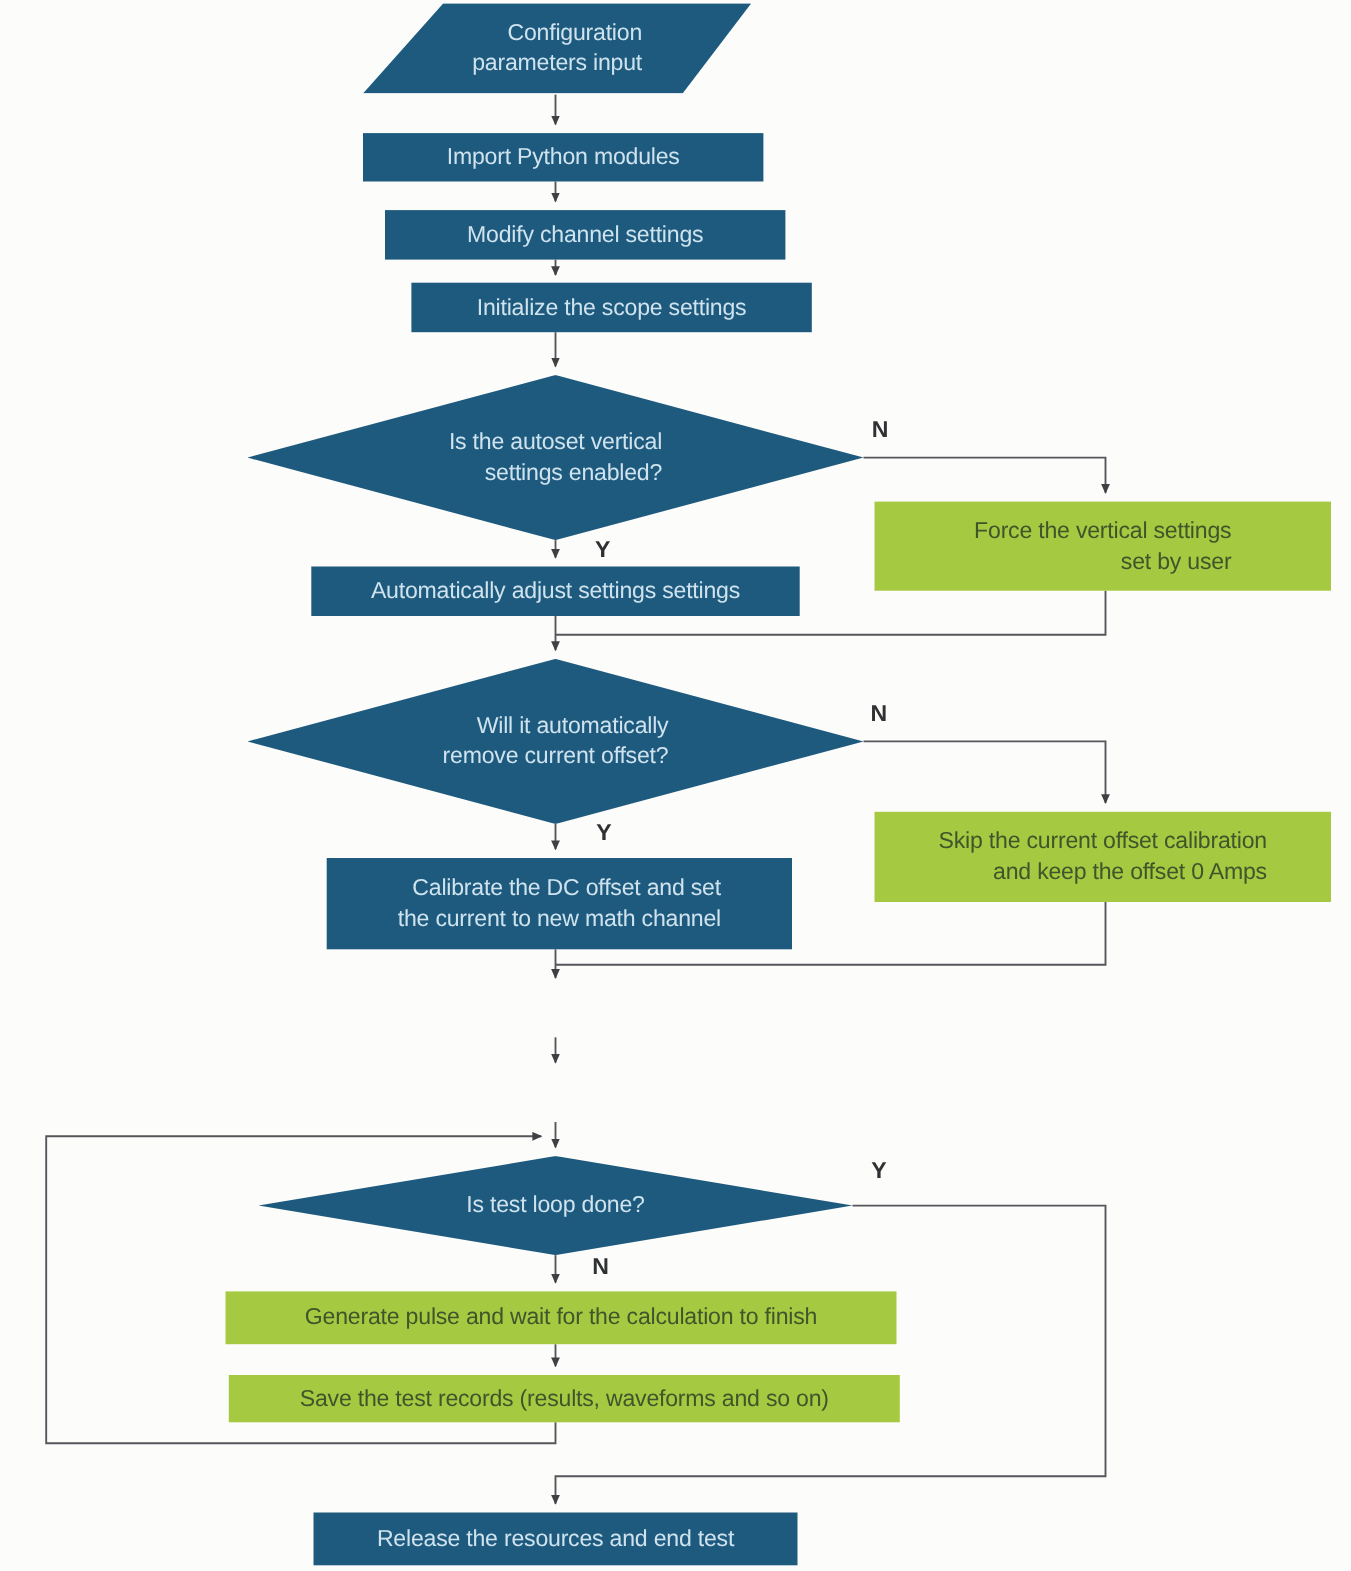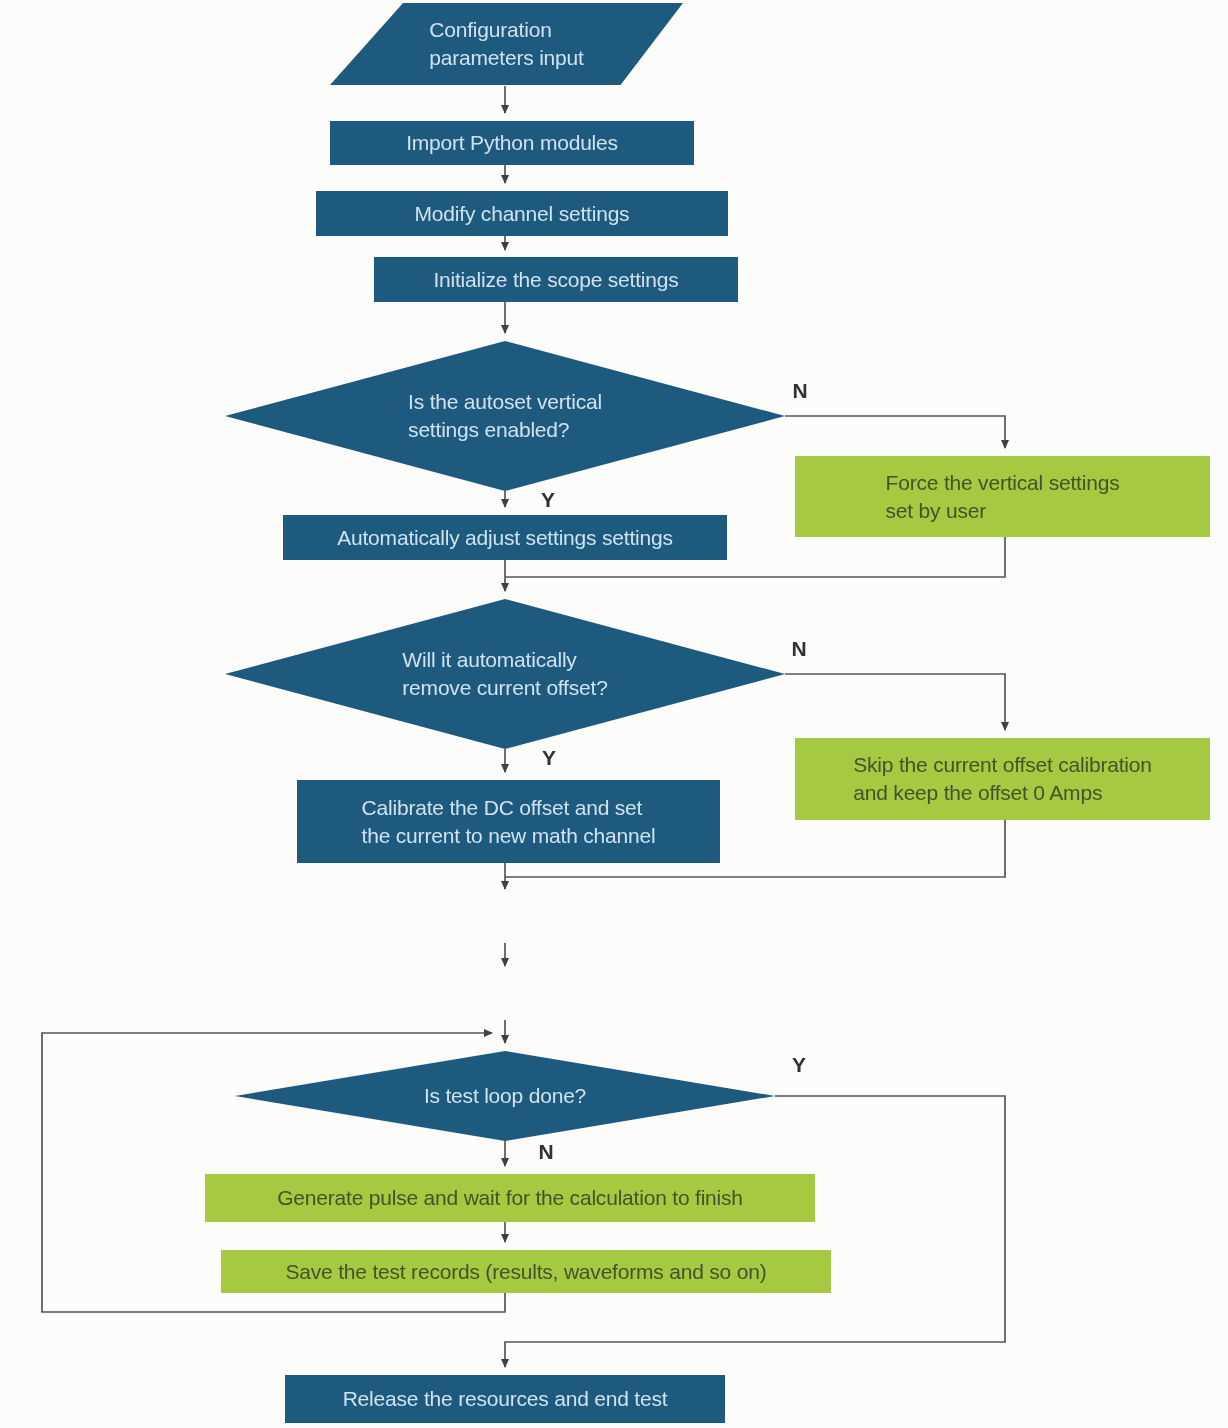--- a/index.html
+++ b/index.html
@@ -28,21 +28,21 @@
   }
   .arrowhead {
     fill: var(--arrow-color, #3f4043);
     stroke: none;
   }
   .node {
     position: absolute;
     display: flex;
     align-items: center;
     justify-content: center;
-    text-align: left;
+    text-align: right;
     white-space: pre-line;
     font-size: 21px;
     line-height: 1.32;
     letter-spacing: -0.2px;
     box-sizing: border-box;
   }
   .node.blue {
     background: var(--node-blue, #1e5a7d);
     color: var(--text-on-blue, #cfe3ef);
   }
@@ -95,21 +95,21 @@
     <path class="flowline" d="M505,1222 V1242" marker-end="url(#arrow)"></path>
     <path class="flowline" d="M505,1293 V1312 H42 V1033 H492" marker-end="url(#arrow)"></path>
     <path class="flowline" d="M775,1096 H1005 V1342 H505 V1367" marker-end="url(#arrow)"></path>
   </svg>
 
   <div class="node blue parallelogram" style="left:330px; top:3px; width:353px; height:82px;">Configuration
 parameters input</div>
 
   <div class="node blue" style="left:330px; top:121px; width:364px; height:44px;">Import Python modules</div>
 
-  <div class="node blue" style="left:316px; top:191px; width:412px; height:45px;">Modify channel settings</div>
+  <div class="node blue" style="left:350px; top:191px; width:364px; height:45px;">Modify channel settings</div>
 
   <div class="node blue" style="left:330px; top:257px; width:364px; height:45px;margin-left:44px;">Initialize the scope settings</div>
 
   <div class="node blue diamond" style="left:225px; top:341px; width:560px; height:150px;">Is the autoset vertical
 settings enabled?</div>
 
   <div class="node blue" style="left:283px; top:515px; width:444px; height:45px;">Automatically adjust settings settings</div>
 
   <div class="node green" style="left:795px; top:456px; width:415px; height:81px;">Force the vertical settings
 set by user</div>
@@ -122,21 +122,21 @@
 
   <div class="node blue" style="left:297px; top:780px; width:423px; height:83px;">Calibrate the DC offset and set
 the current to new math channel</div>
 
 
 
   <div class="node blue diamond" style="left:235px; top:1051px; width:540px; height:90px;">Is test loop done?</div>
 
   <div class="node green" style="left:205px; top:1174px; width:610px; height:48px;">Generate pulse and wait for the calculation to finish</div>
 
-  <div class="node green" style="left:221px; top:1250px; width:610px; height:43px;">Save the test records (results, waveforms and so on)</div>
+  <div class="node green" style="left:208px; top:1250px; width:610px; height:43px;">Save the test records (results, waveforms and so on)</div>
 
   <div class="node blue" style="left:285px; top:1375px; width:440px; height:48px;">Release the resources and end test</div>
 
   <div class="branch-label" style="left:548px; top:500px;">Y</div>
   <div class="branch-label" style="left:800px; top:391px;">N</div>
   <div class="branch-label" style="left:549px; top:758px;">Y</div>
   <div class="branch-label" style="left:799px; top:649px;">N</div>
   <div class="branch-label" style="left:799px; top:1065px;">Y</div>
   <div class="branch-label" style="left:546px; top:1152px;">N</div>
 

